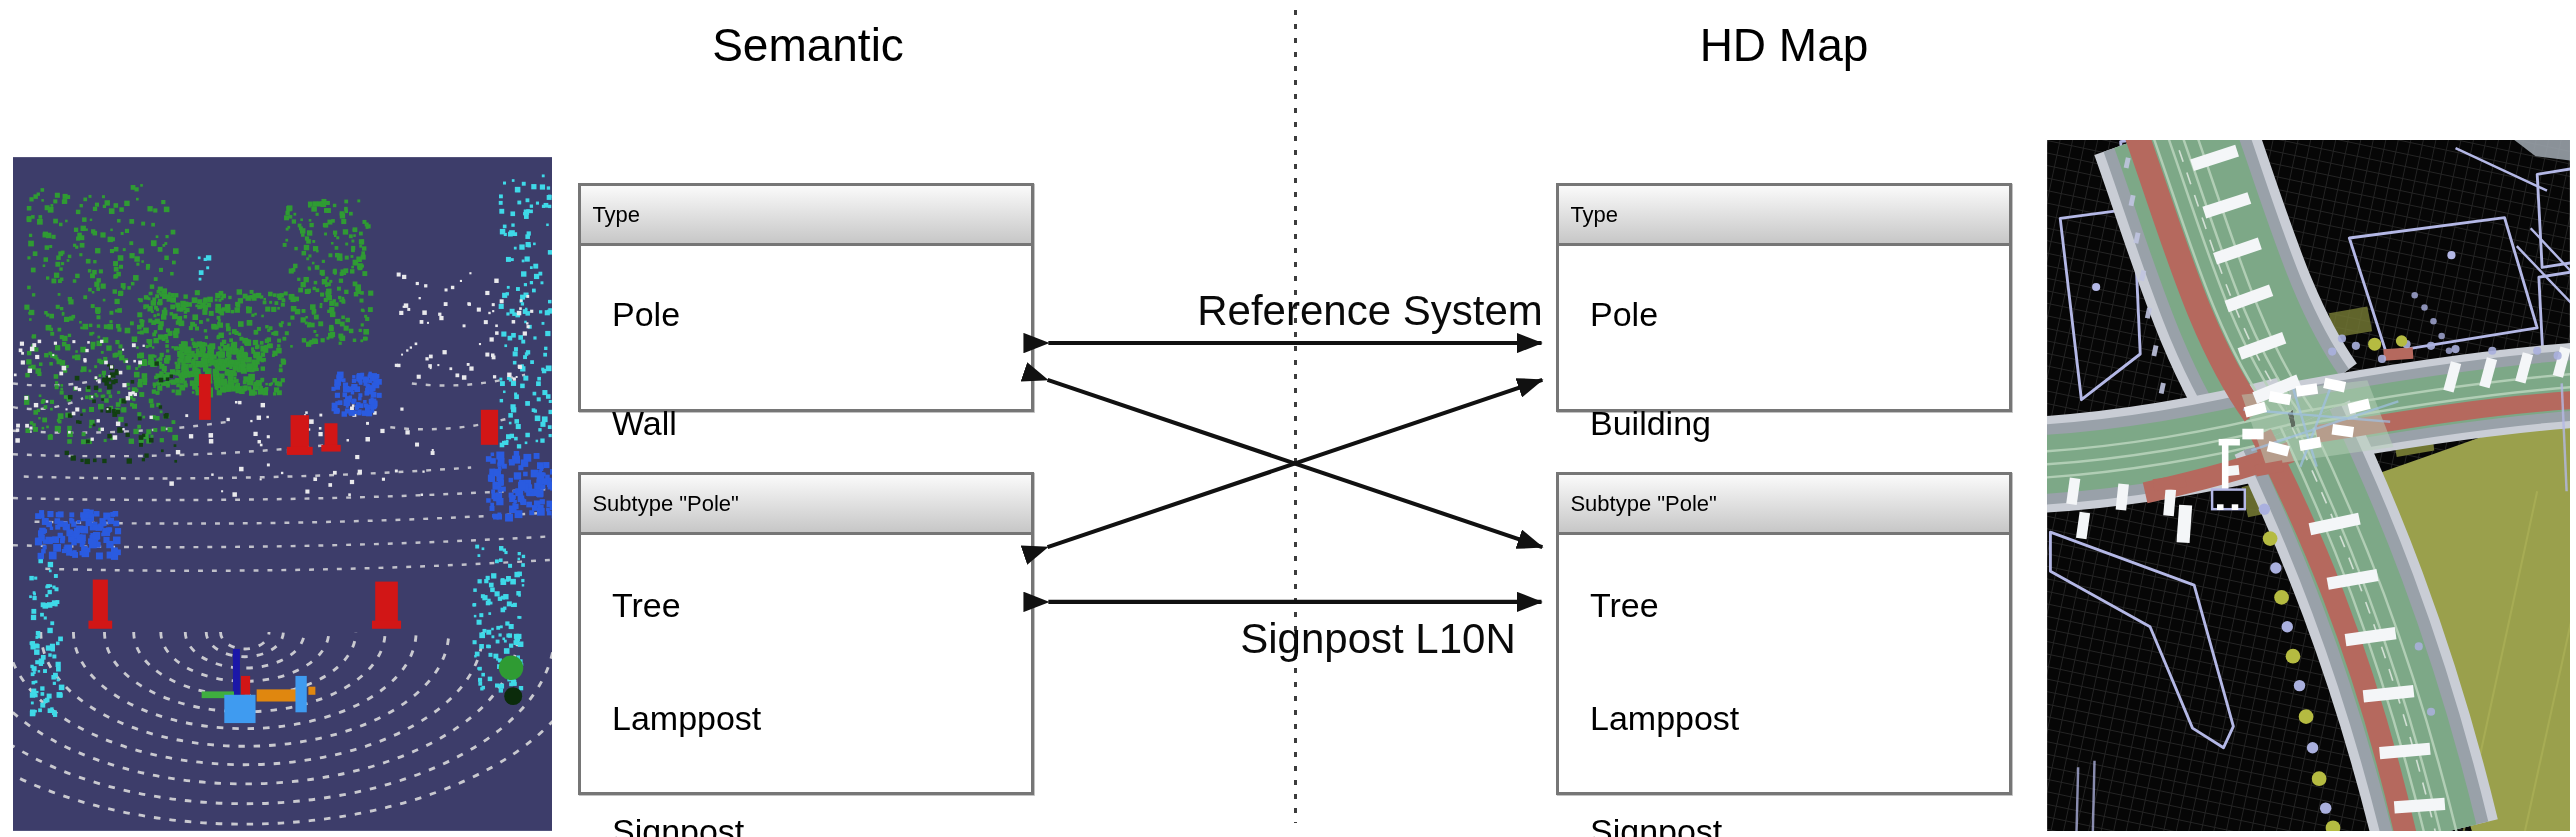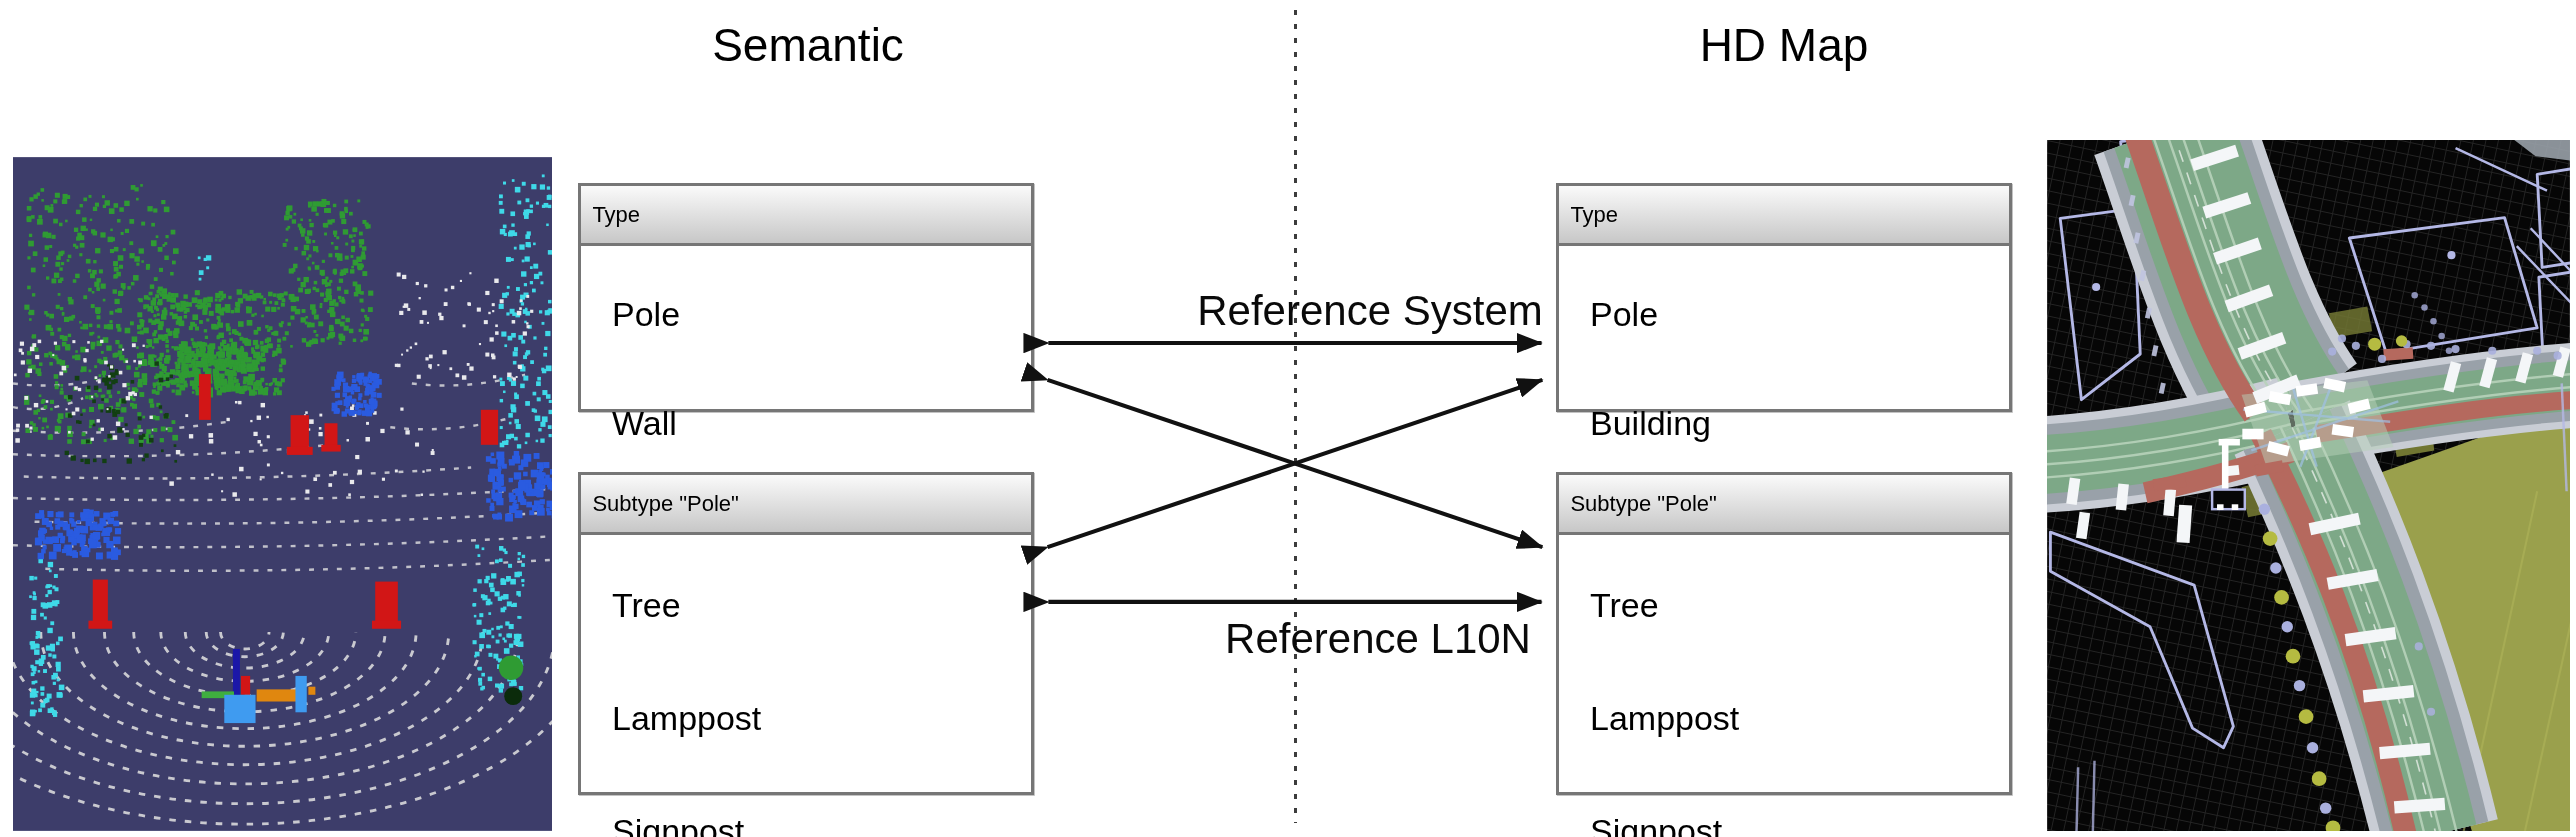--- a/index.html
+++ b/index.html
@@ -2419,15 +2419,15 @@
     </defs>
     <g stroke="#111" stroke-width="5" fill="none">
       <line x1="1284" y1="420" x2="1888" y2="420" marker-start="url(#ah)" marker-end="url(#ah)"></line>
       <line x1="1283" y1="465" x2="1889" y2="670" marker-start="url(#ah)" marker-end="url(#ah)"></line>
       <line x1="1283" y1="670" x2="1889" y2="465" marker-start="url(#ah)" marker-end="url(#ah)"></line>
       <line x1="1284" y1="737" x2="1888" y2="737" marker-start="url(#ah)" marker-end="url(#ah)"></line>
     </g>
   </svg>
 
   <div class="arrow-label" id="label-reference">Reference System</div>
-  <div class="arrow-label" id="label-semantic">Reference L10N</div>
+  <div class="arrow-label" id="label-semantic">Signpost L10N</div>
 </div>
 
 
 </body></html>

